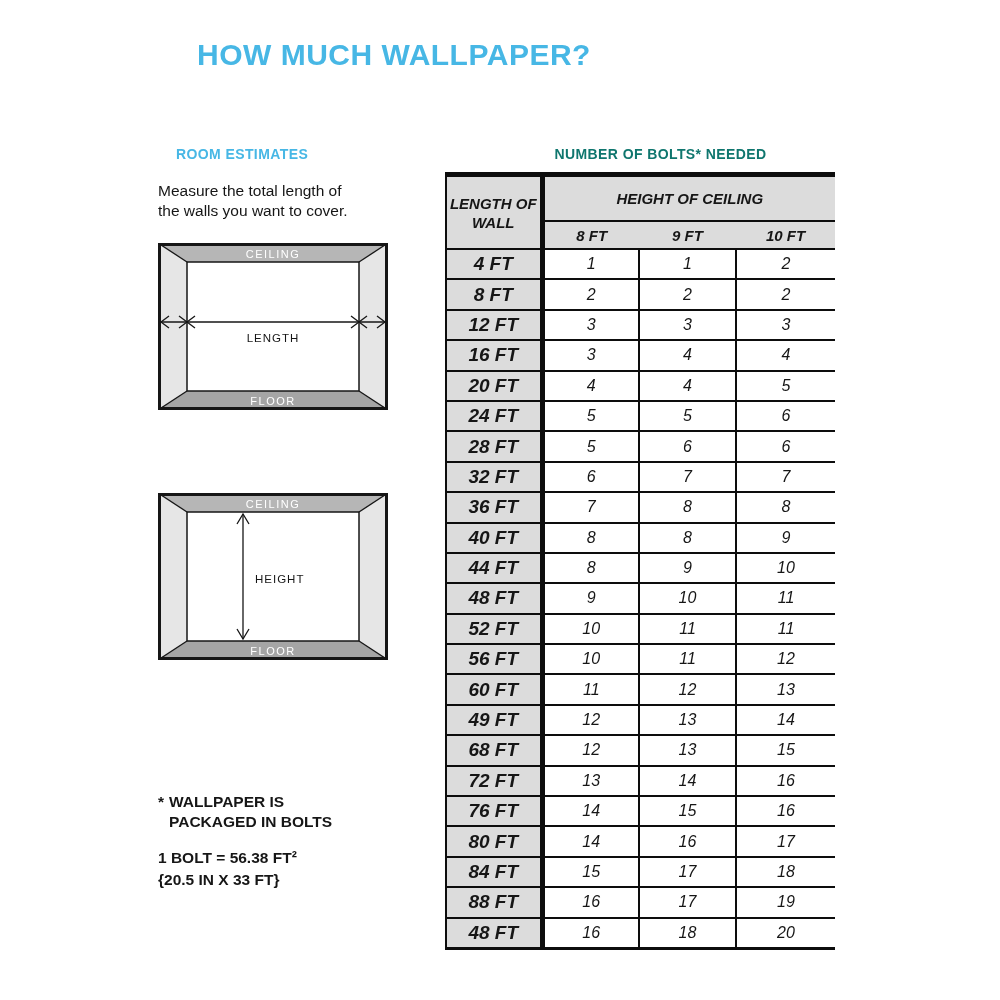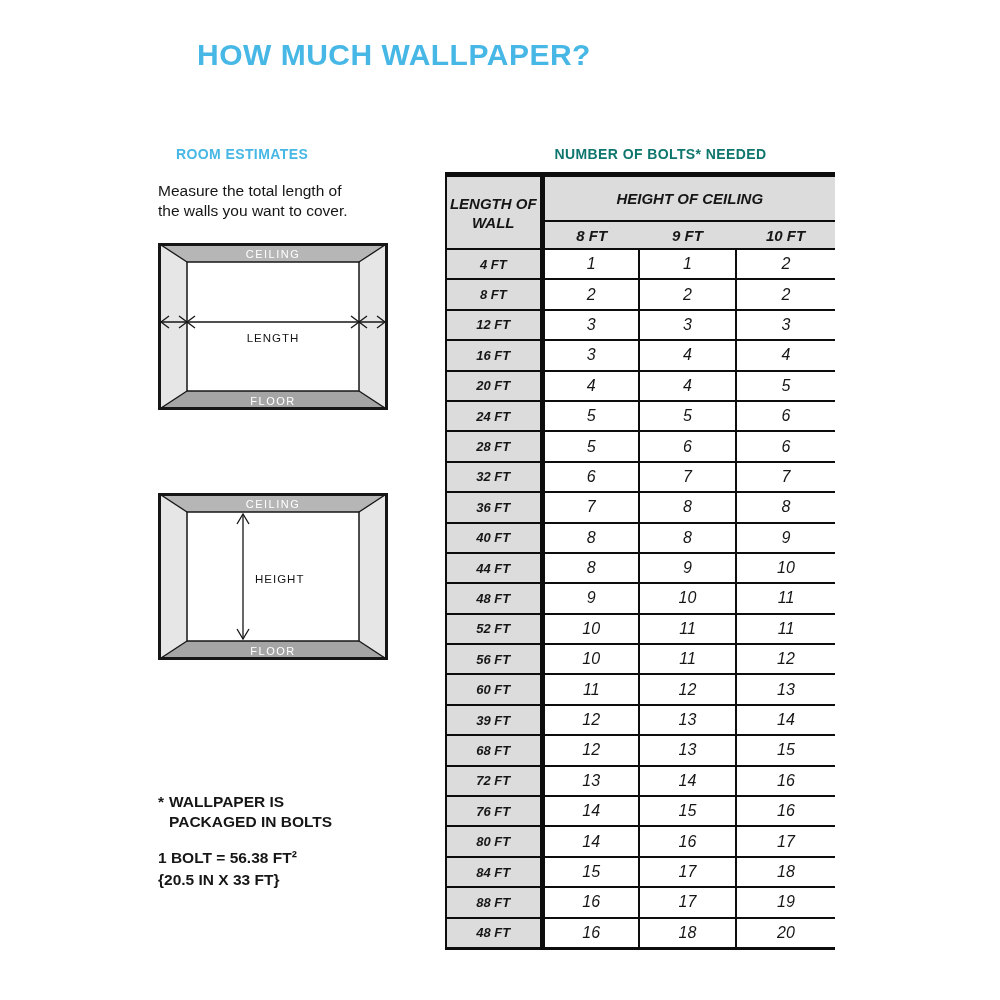--- a/index.html
+++ b/index.html
@@ -24,21 +24,21 @@
   .tablewrap{left:445px;top:172px;}
   table.bolts{border-collapse:collapse;table-layout:fixed;
     border-top:5px solid #0d0d0d;border-left:2px solid #0d0d0d;font-style:italic;}
   table.bolts th, table.bolts td{padding:0;text-align:center;vertical-align:middle;}
   th.wall-head{background:#dcdcdc;font-size:15px;font-weight:bold;line-height:19px;
     border-right:5px solid #0d0d0d;border-bottom:2px solid #0d0d0d;}
   th.span-head{background:#dcdcdc;font-size:15px;font-weight:bold;height:43px;
     border-bottom:2px solid #0d0d0d;}
   th.sub-head{background:#dcdcdc;font-size:15px;font-weight:bold;height:26px;
     border-bottom:2px solid #0d0d0d;}
-  td.wall-cell{background:#dcdcdc;font-size:13px;font-weight:bold;height:28.4px;
+  td.wall-cell{background:#dcdcdc;font-size:19px;font-weight:bold;height:28.4px;
     border-right:5px solid #0d0d0d;border-bottom:2px solid #0d0d0d;}
   td.val-cell{background:#ffffff;font-size:16px;height:28.4px;border-bottom:2px solid #0d0d0d;}
   td.val-cell.vdiv{border-left:2px solid #0d0d0d;}
   tbody tr:last-child td{border-bottom:3px solid #0d0d0d;}
   svg text{font-family:"Liberation Sans", sans-serif;}
 </style>
 </head>
 <body>
 
 <div class="page">
@@ -225,21 +225,21 @@
             <td class="val-cell vdiv">11</td>
             <td class="val-cell vdiv">12</td>
           </tr>
           <tr>
             <td class="wall-cell">60 FT</td>
             <td class="val-cell">11</td>
             <td class="val-cell vdiv">12</td>
             <td class="val-cell vdiv">13</td>
           </tr>
           <tr>
-            <td class="wall-cell">39 FT</td>
+            <td class="wall-cell">49 FT</td>
             <td class="val-cell">12</td>
             <td class="val-cell vdiv">13</td>
             <td class="val-cell vdiv">14</td>
           </tr>
           <tr>
             <td class="wall-cell">68 FT</td>
             <td class="val-cell">12</td>
             <td class="val-cell vdiv">13</td>
             <td class="val-cell vdiv">15</td>
           </tr>

